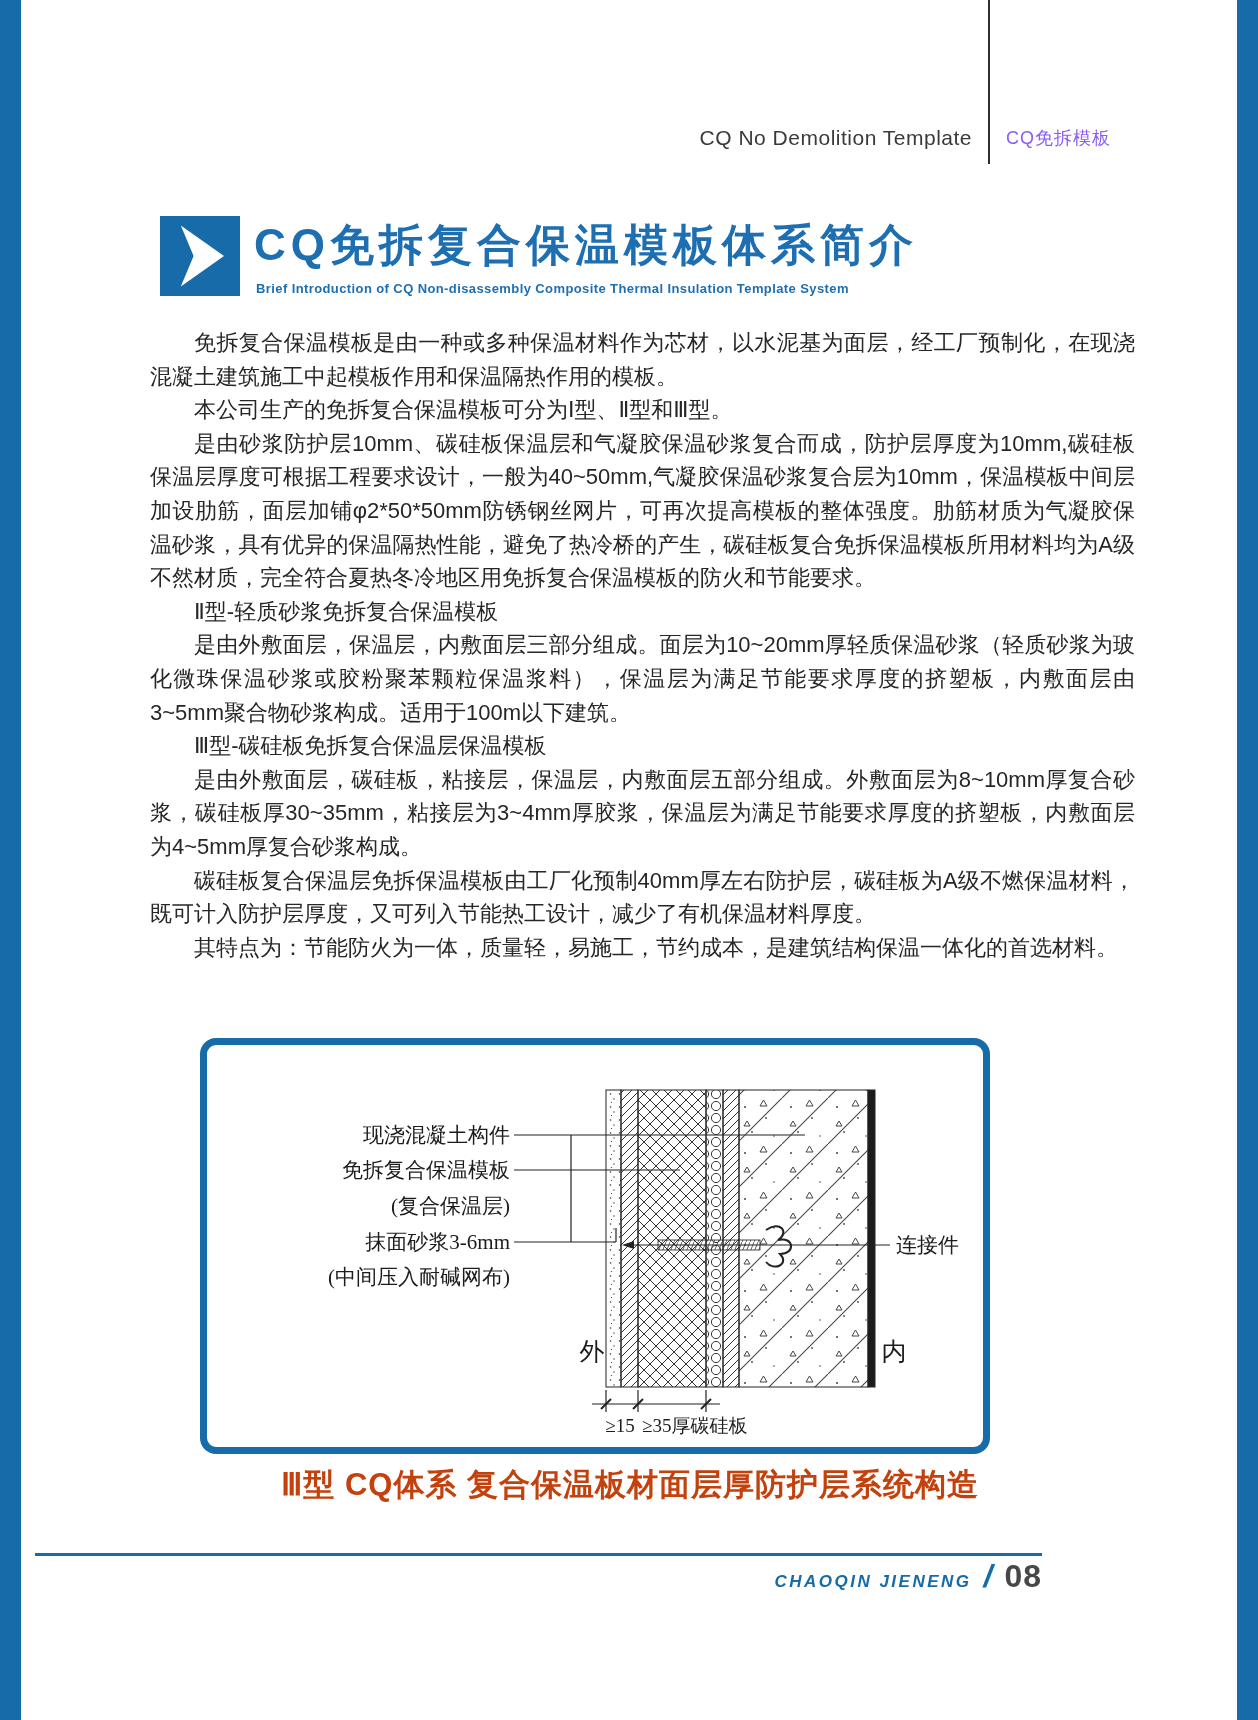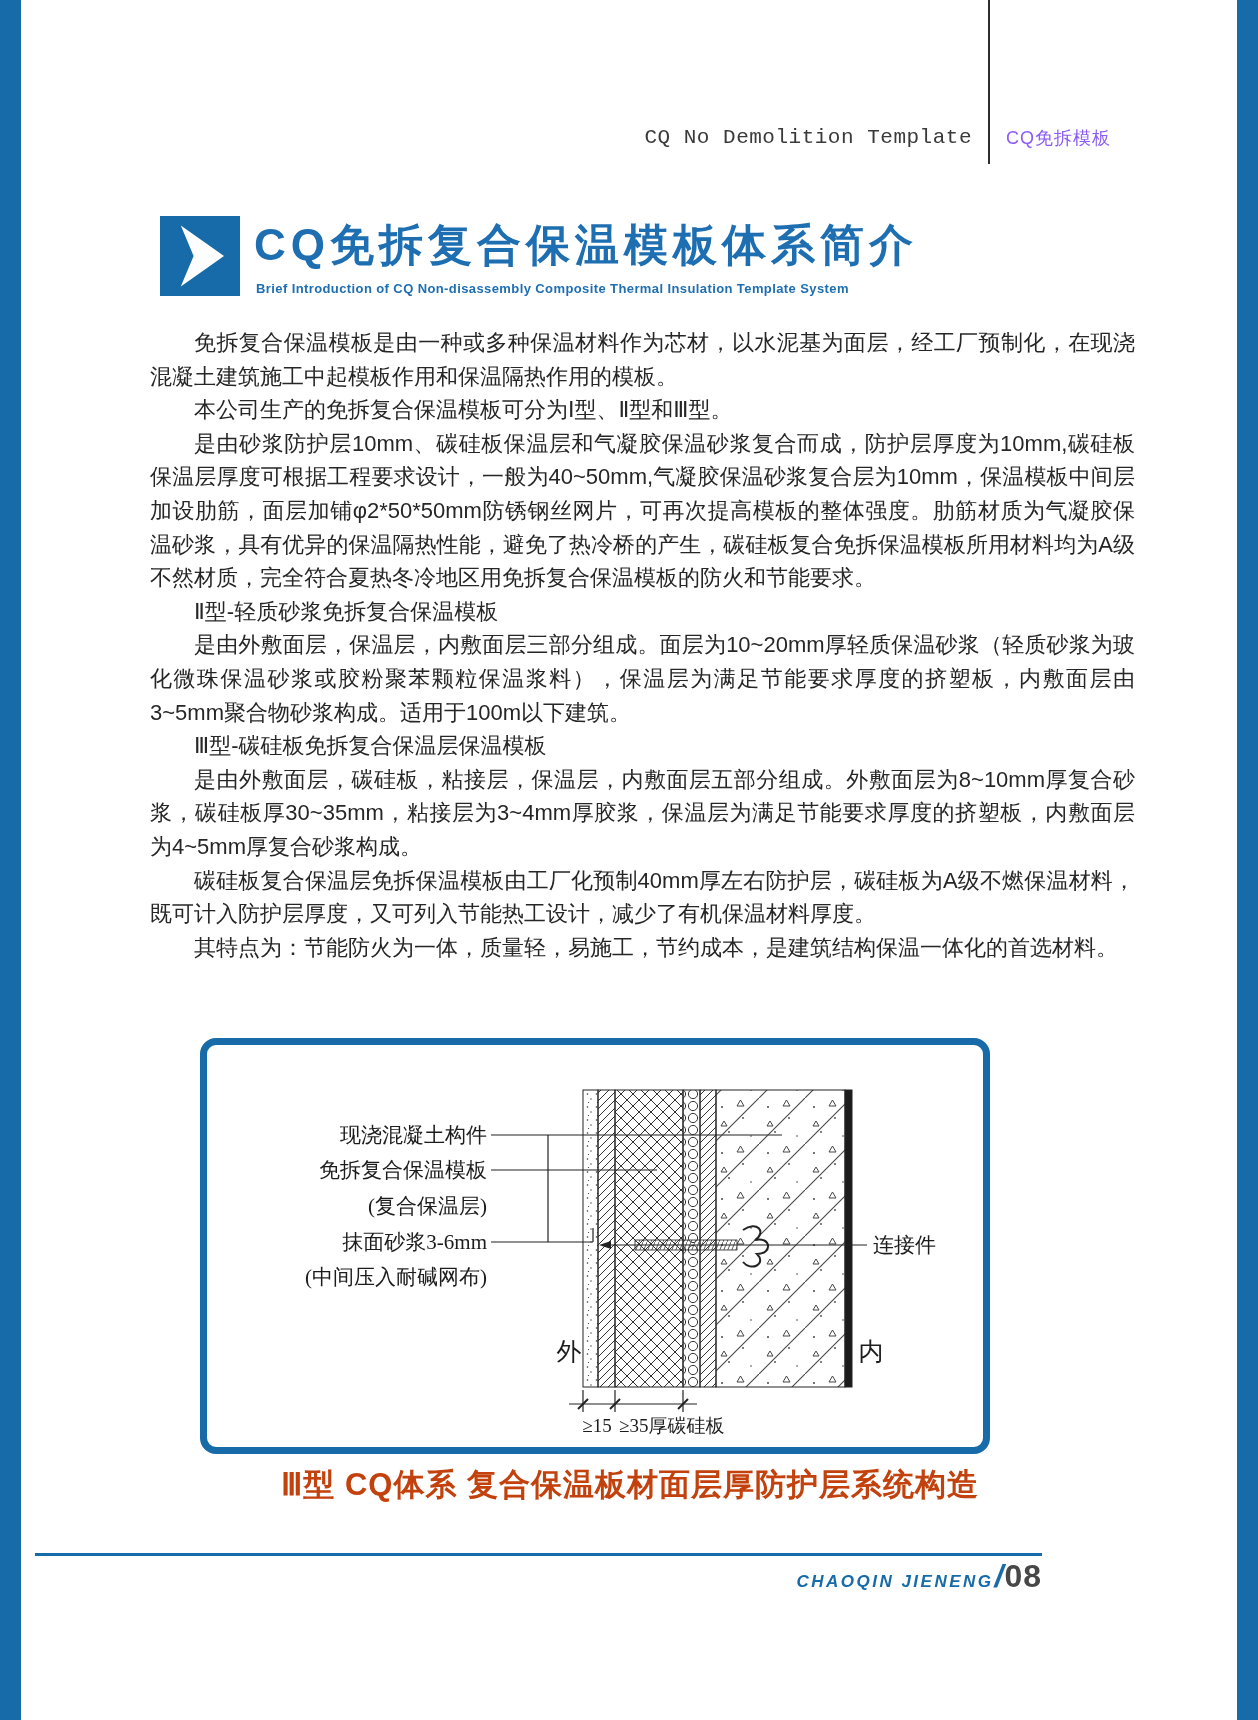--- a/index.html
+++ b/index.html
@@ -4,43 +4,43 @@
 <style>
   html,body{margin:0;padding:0;}
   body{font-family:"Liberation Sans",sans-serif;background:#888;}
   .page{position:relative;width:1258px;height:1720px;background:#ffffff;margin:0 auto;overflow:hidden;}
   .side-bar{position:absolute;top:0;width:21px;height:1720px;background:#166ba8;}
   .side-bar.left{left:0;}
   .side-bar.right{right:0;}
 
   
   .header-divider{position:absolute;left:988px;top:0;width:2px;height:164px;background:#2e2e2e;}
-  .header-en{position:absolute;left:560px;top:126px;width:412px;text-align:right;font-size:21px;color:#3a3a3a;letter-spacing:0.5px;font-family:Liberation Mono, monospace;}
+  .header-en{position:absolute;left:560px;top:126px;width:412px;text-align:right;font-size:21px;color:#3a3a3a;letter-spacing:0.5px;}
   .header-zh{position:absolute;left:1006px;top:126px;font-size:18px;color:#8b5cf6;letter-spacing:1px;}
 
   
   .banner-icon{position:absolute;left:160px;top:216px;width:80px;height:80px;}
   .banner-title{position:absolute;left:254px;top:216px;margin:0;font-size:44px;font-weight:bold;color:#1e6eb2;letter-spacing:5px;white-space:nowrap;}
   .banner-subtitle{position:absolute;left:256px;top:281px;font-size:13px;font-weight:bold;color:#1e6eb2;letter-spacing:0.4px;white-space:nowrap;}
 
   
   .body-text{position:absolute;left:150px;top:326px;width:985px;font-size:22px;line-height:33.6px;color:#262626;text-align:justify;}
   .body-text p{margin:0;text-indent:2em;}
 
   
-  .figure-box{position:absolute;left:200px;top:1038px;width:790px;height:416px;border:7px solid #166ba8;border-radius:16px;background:#fff;box-sizing:border-box;}
+  .figure-box{position:absolute;left:200px;top:1038px;width:790px;height:416px;border:7px solid #166ba8;border-radius:16px;background:#fff;box-sizing:border-box;padding-left:23px;}
   .fig-svg{display:block;margin:7px auto 0 auto;}
   .fl{font-family:"Liberation Serif",serif;font-size:21px;fill:#1c1c1c;}
   .fl.big{font-size:25px;}
   .fl.dim{font-size:19px;}
   .fig-caption{position:absolute;left:150px;top:1464px;width:960px;text-align:center;font-size:31px;font-weight:bold;color:#c2410c;letter-spacing:1px;}
 
   
   .footer-rule{position:absolute;left:35px;top:1553px;width:1007px;height:3px;background:#166ba8;}
-  .footer{position:absolute;left:560px;top:1558px;width:482px;display:flex;align-items:baseline;justify-content:flex-end;gap:1px;}
+  .footer{position:absolute;left:560px;top:1558px;width:482px;display:flex;align-items:baseline;justify-content:flex-end;gap:12px;}
   .footer .brand{font-style:italic;font-weight:bold;font-size:17px;letter-spacing:2.5px;color:#166ba8;}
   .footer .slash{font-style:italic;font-weight:bold;font-size:32px;color:#166ba8;}
   .footer .pagenum{font-size:32px;font-weight:bold;color:#474747;letter-spacing:1px;}
 </style>
 </head>
 <body>
 
 <div class="page">
 
   <div class="side-bar left"></div>

